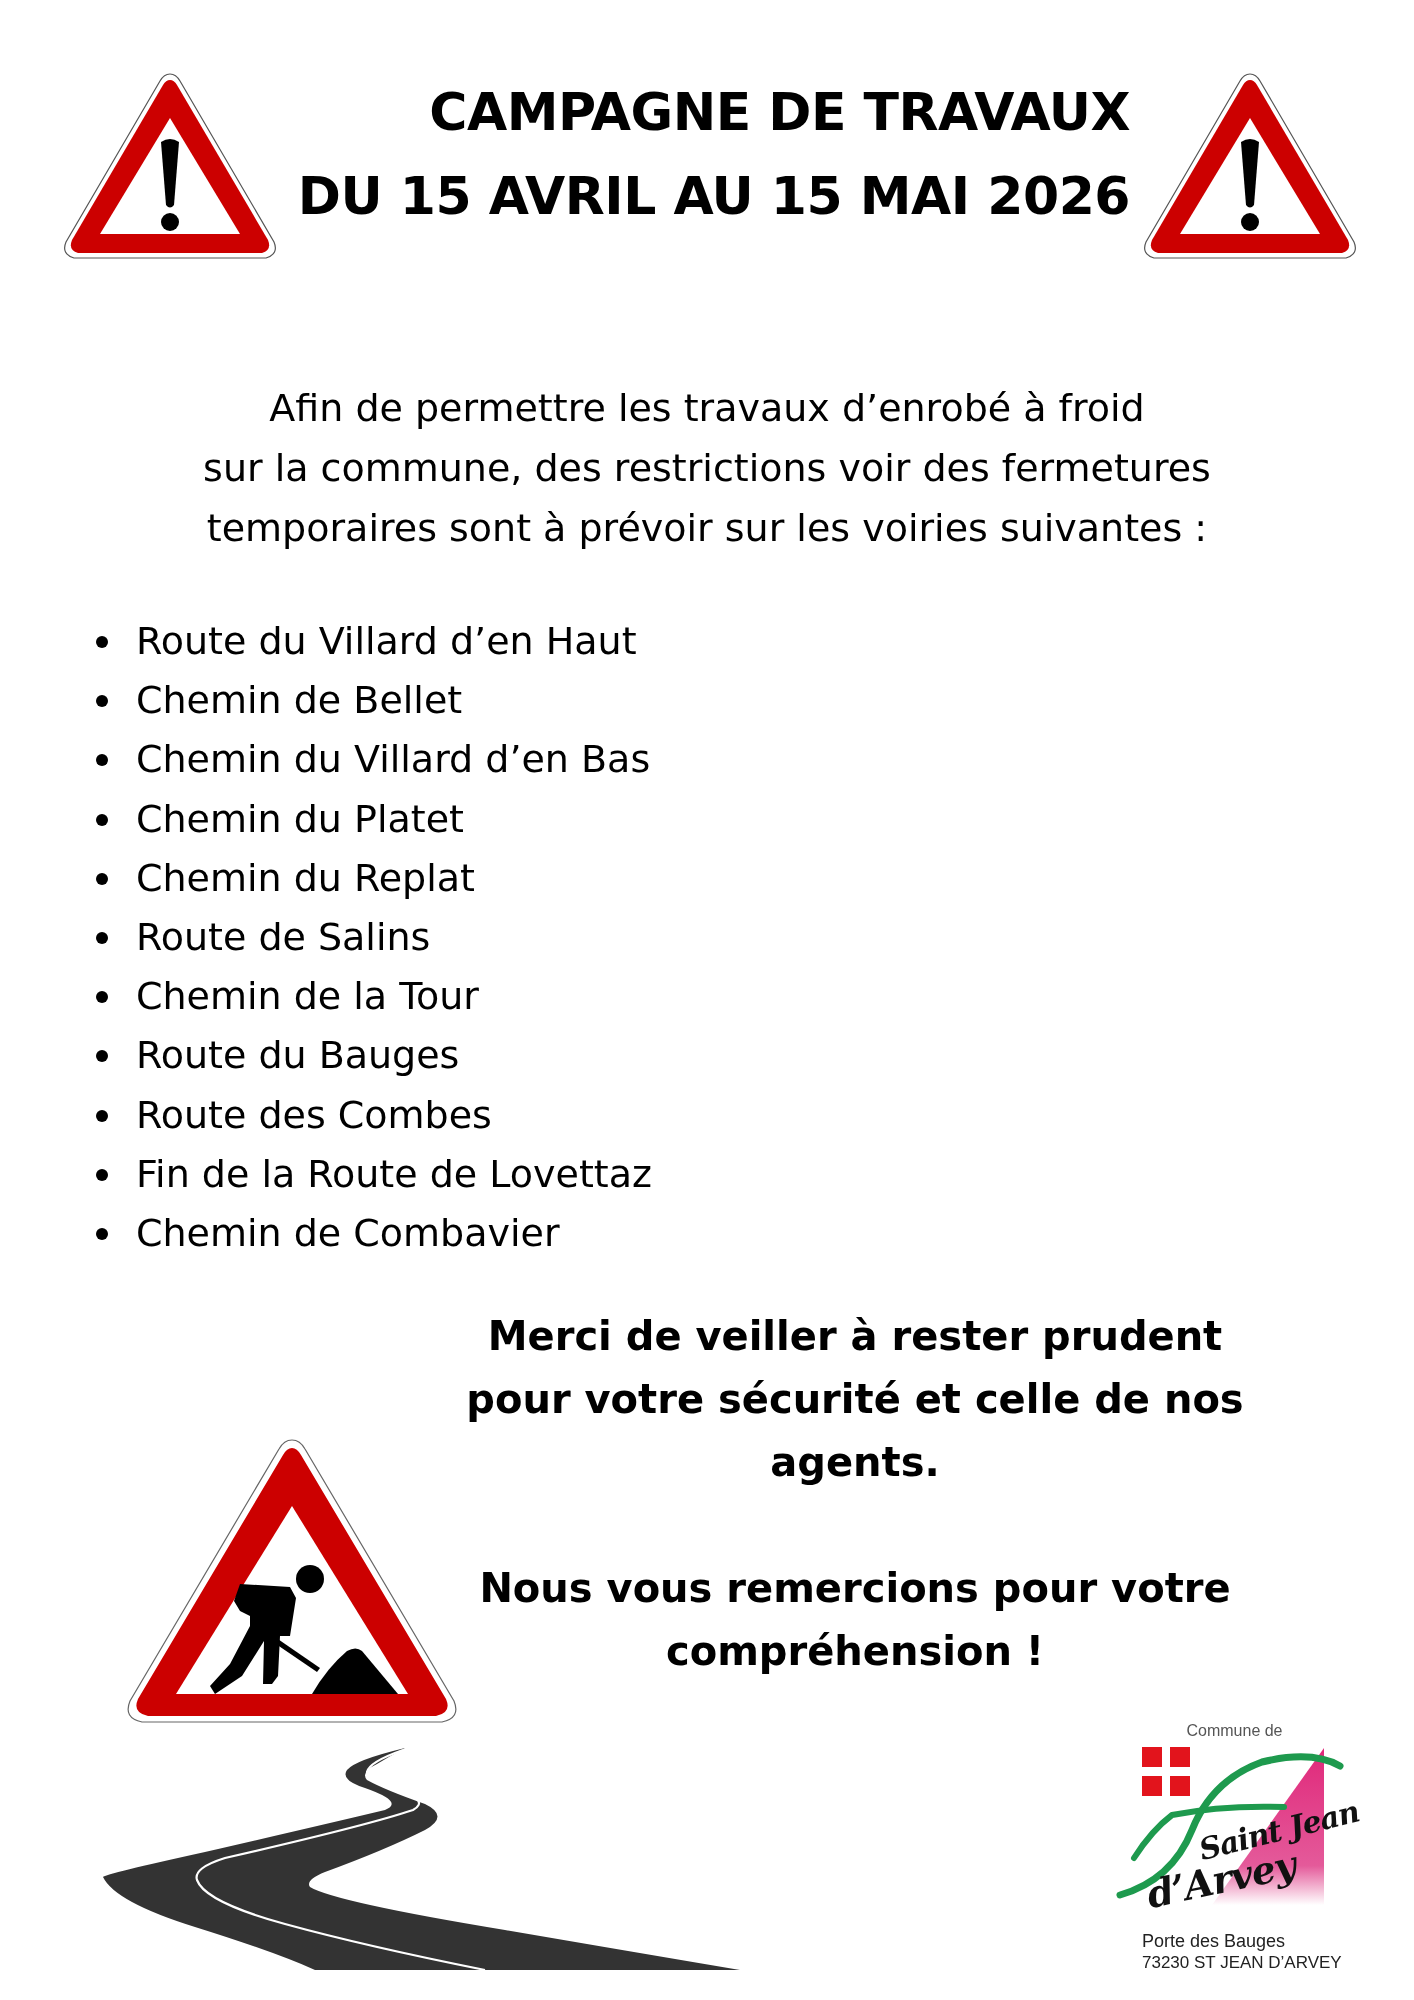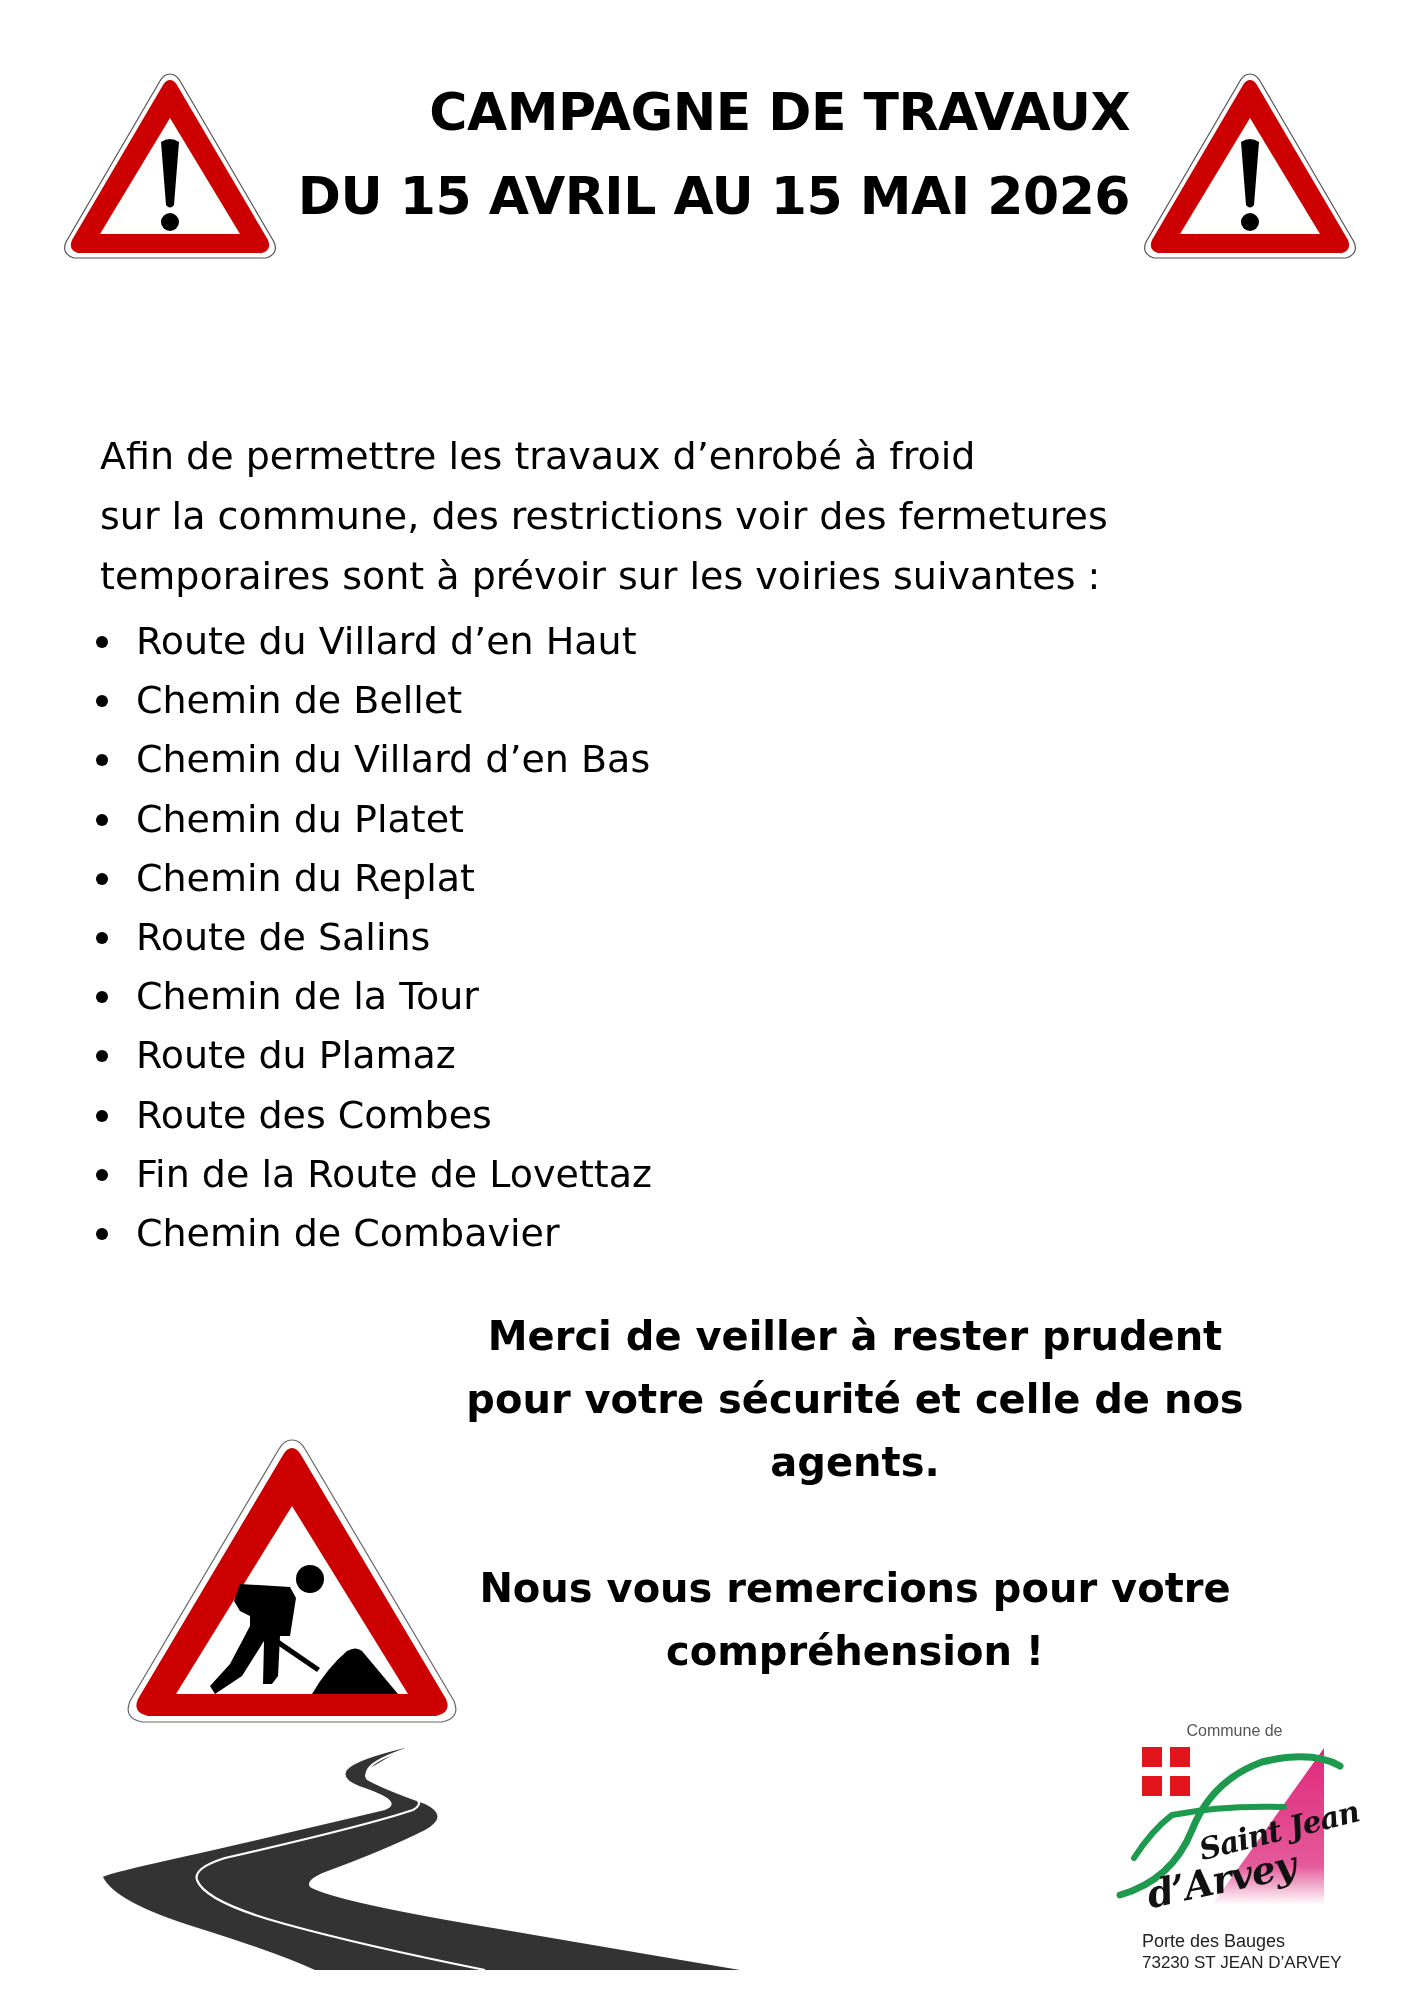--- a/index.html
+++ b/index.html
@@ -10,21 +10,21 @@
   
   #title-block { left: 290px; width: 840px; top: 70px; text-align: center; }
   .title-line { font-family: "DejaVu Sans", sans-serif; font-weight: bold; font-size: 52px; line-height: 84px; letter-spacing: -0.5px; white-space: nowrap; display: block; text-align: right; }
 
   
   .warn-sign { width: 220px; height: 195px; }
   #warn-left { left: 60px; top: 70px; }
   #warn-right { left: 1140px; top: 70px; }
 
   
-  #intro { left: 100px; width: 1214px; top: 378px; text-align: left; font-size: 38px; line-height: 60px; font-family: "DejaVu Sans", sans-serif; margin-top: 48px; }
+  #intro { left: 100px; width: 1214px; top: 378px; text-align: center; font-size: 38px; line-height: 60px; font-family: "DejaVu Sans", sans-serif; }
   #intro span { display: block; white-space: nowrap; }
 
   
   #road-list { left: 92px; top: 612px; margin: 0; padding: 0; list-style: none; }
   #road-list li { position: relative; padding-left: 44px; font-size: 38px; line-height: 59.2px; white-space: nowrap; }
   #road-list li .bullet { position: absolute; left: 4px; top: 24px; width: 12px; height: 12px; border-radius: 50%; background: #000; }
 
   
   #message { left: 440px; width: 830px; top: 1305px; text-align: center; font-weight: bold; font-size: 40px; line-height: 63px; }
   #message span { display: block; white-space: nowrap; }
@@ -79,21 +79,21 @@
 </div>
 
 <ul id="road-list" class="abs">
   <li><span class="bullet"></span><span>Route du Villard d’en Haut</span></li>
   <li><span class="bullet"></span><span>Chemin de Bellet</span></li>
   <li><span class="bullet"></span><span>Chemin du Villard d’en Bas</span></li>
   <li><span class="bullet"></span><span>Chemin du Platet</span></li>
   <li><span class="bullet"></span><span>Chemin du Replat</span></li>
   <li><span class="bullet"></span><span>Route de Salins</span></li>
   <li><span class="bullet"></span><span>Chemin de la Tour</span></li>
-  <li><span class="bullet"></span><span>Route du Plamaz</span></li>
+  <li><span class="bullet"></span><span>Route du Bauges</span></li>
   <li><span class="bullet"></span><span>Route des Combes</span></li>
   <li><span class="bullet"></span><span>Fin de la Route de Lovettaz</span></li>
   <li><span class="bullet"></span><span>Chemin de Combavier</span></li>
 </ul>
 
 <div id="message" class="abs">
   <span>Merci de veiller à rester prudent</span>
   <span>pour votre sécurité et celle de nos</span>
   <span>agents.</span>
   <span class="gap"></span>

